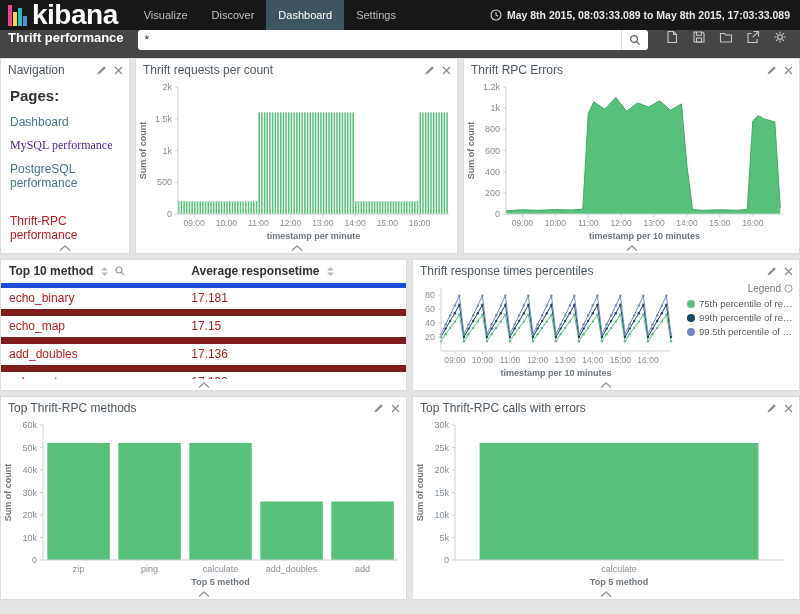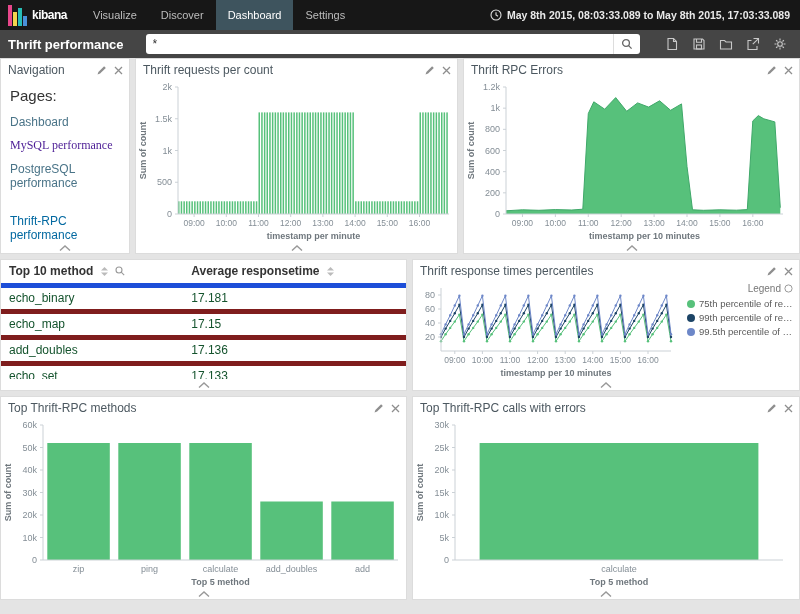--- a/index.html
+++ b/index.html
@@ -5,28 +5,28 @@
 *{box-sizing:border-box;margin:0;padding:0}
 html,body{width:800px;height:614px;overflow:hidden}
 body{font-family:"Liberation Sans",sans-serif;background:#e4e4e4}
 
 
 .topbar{height:30px;background:#171717;display:flex;align-items:center;color:#fff}
 .logo{display:flex;align-items:center;gap:5px;padding:0 14px 0 8px;height:100%;cursor:pointer}
 .logo-mark{display:flex;align-items:flex-end;gap:1px;height:22px}
 .logo-mark span{width:4px;display:block}
 .logo-mark .s0{height:21px}.logo-mark .s1{height:14px}.logo-mark .s2{height:18px}.logo-mark .s3{height:10px}
-.logo-text{font-size:12px;font-weight:bold;letter-spacing:-.5px;line-height:30px}
+.logo-text{font-size:28px;font-weight:bold;letter-spacing:-.5px;line-height:30px}
 .nav{display:flex;height:100%}
 .nav-item{font-size:11px;color:#bdbdbd;padding:0 12px;line-height:30px;cursor:pointer}
 .nav-item.active{background:#3e545e;color:#fff}
 .timerange{margin-left:auto;display:flex;align-items:center;gap:5px;font-size:10.5px;font-weight:bold;color:#e9e9e9;padding-right:10px;cursor:pointer;white-space:nowrap}
 
 
-.querybar{height:28px;background:#454545;display:flex;align-items:center;padding:0 8px;gap:20px}
+.querybar{height:28px;background:#454545;display:flex;align-items:flex-start;padding:0 8px;gap:12px}
 .qtitle{font-size:13px;font-weight:bold;color:#fff;white-space:nowrap;padding-right:2px}
 .searchwrap{flex:1;display:flex;height:20px;min-width:0}
 .searchwrap input{flex:1;border:none;font-size:12px;padding:0 7px;border-radius:3px 0 0 3px;color:#333;outline:none;min-width:0}
 .searchbtn{width:27px;background:#fff;border:none;border-left:1px solid #ddd;border-radius:0 3px 3px 0;display:flex;align-items:center;justify-content:center;cursor:pointer}
 .qicons{display:flex;gap:13px;align-items:center;padding:0 5px}
 .qicon{cursor:pointer;display:flex;align-items:center}
 
 
 .dash{padding:0}
 .row{display:flex;gap:5px;margin-bottom:5px}
@@ -43,28 +43,28 @@
 .ptitle{font-size:12px;color:#4c5860;white-space:nowrap;overflow:hidden;text-overflow:ellipsis}
 .pacts{display:flex;gap:7px;align-items:center;flex:none}
 .pact{cursor:pointer;display:flex;align-items:center;line-height:1}
 .pbody{flex:1;overflow:hidden;position:relative;min-height:0}
 .pfoot{flex:none;height:11px;display:flex;align-items:center;justify-content:center}
 .chev{cursor:pointer;display:flex;padding:0 10px}
 .chartbox{width:100%;height:100%}
 
 
 .navbody{padding:5px 9px}
-.navbody h2{font-size:15px;font-weight:normal;color:#333;margin:3px 0 11px}
+.navbody h2{font-size:15px;font-weight:bold;color:#333;margin:3px 0 11px}
 .navlink{display:block;font-size:12px;margin-bottom:9px;cursor:pointer;text-decoration:none}
 
 
 .tbl{width:100%;border-collapse:collapse;font-size:12px;table-layout:fixed}
 .tbl th{text-align:left;padding:4px 8px;color:#333;font-weight:bold;border-bottom:5px solid #1d4ed8;cursor:pointer;white-space:nowrap}
 .tbl th:first-child{width:45%}
-.tbl td{padding:3px 8px 4px;color:#14532d;border-bottom:5px solid #7f1d1d}
+.tbl td{padding:3px 8px 4px;color:#b91c1c;border-bottom:7px solid #7f1d1d}
 .hicon{display:inline-block;vertical-align:-1px;margin-left:4px}
 
 
 .pctwrap{display:flex;height:100%}
 .pctchart{flex:1;height:100%;min-width:0}
 .legend{width:112px;padding:3px 6px 0 0;font-size:9.5px;color:#5a5a5a;overflow:hidden;flex:none}
 .legend-head{display:flex;justify-content:flex-end;align-items:center;gap:3px;color:#777;margin-bottom:4px;cursor:pointer;font-size:10px}
 .legend-item{display:flex;align-items:center;gap:4px;margin-bottom:3px;cursor:pointer}
 .dot{width:8px;height:8px;border-radius:50%;flex:none}
 .legend-label{white-space:nowrap;overflow:hidden;text-overflow:ellipsis}
@@ -161,21 +161,21 @@
               </svg>
             </span>
         </span>
       </div>
       <div class="pbody">
         <div class="navbody">
           <h2>Pages:</h2>
           <a class="navlink" style="color: rgb(74, 116, 136);">Dashboard</a>
           <a class="navlink" style="color: #4c1d95; font-family: Liberation Serif, serif;">MySQL performance</a>
           <a class="navlink" style="color: rgb(74, 116, 136);">PostgreSQL performance</a>
-          <a class="navlink" style="color: #0369a1; margin-top: 24px;">Thrift-RPC performance</a>
+          <a class="navlink" style="color: #b91c1c; margin-top: 24px;">Thrift-RPC performance</a>
         </div>
       </div>
       <div class="pfoot">
           <span class="chev">
             <svg width="12" height="6" viewBox="0 0 12 6">
               <polyline points="1,5.5 6,1 11,5.5" fill="none" stroke="#999" stroke-width="1.4"></polyline>
             </svg>
           </span>
         </div>
     </div>

